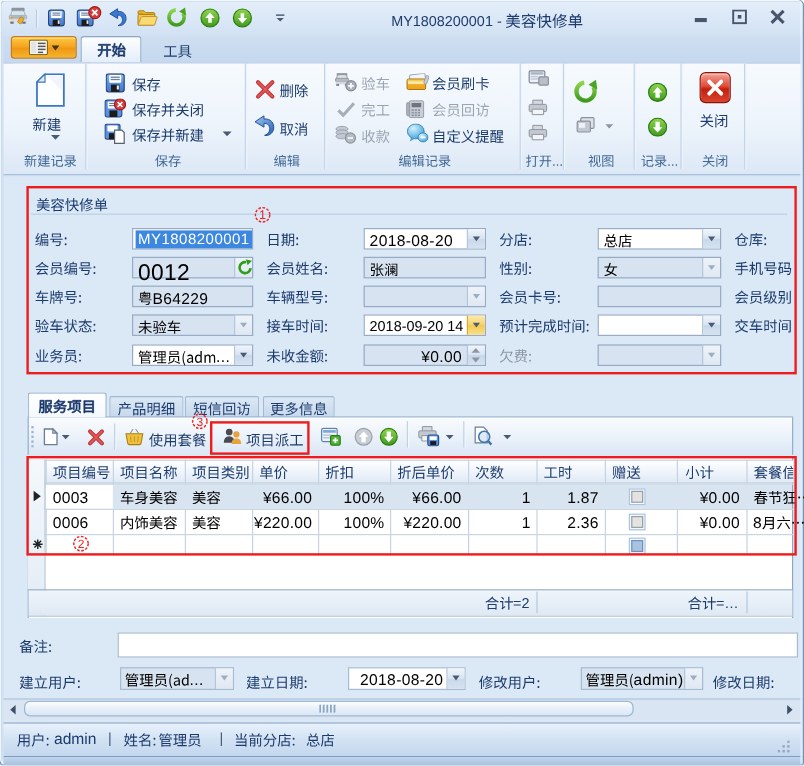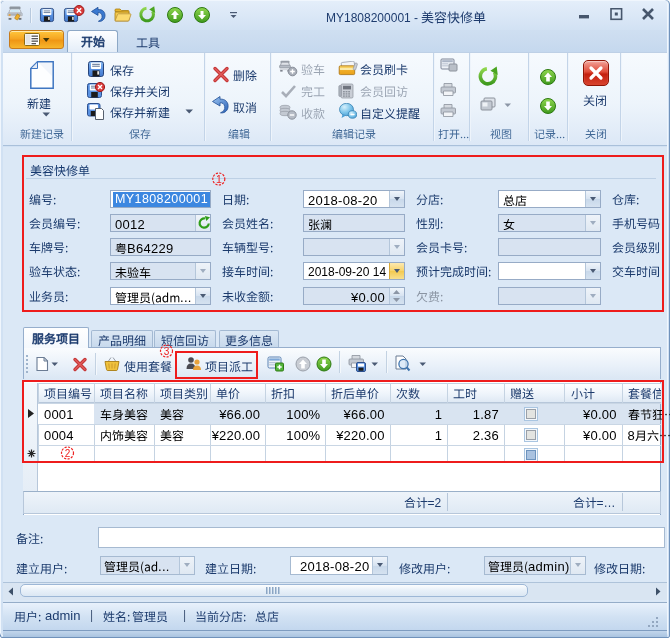--- a/index.html
+++ b/index.html
@@ -407,21 +407,21 @@
       <div class="arr"></div>
     </div>
   </div>
 <div class="ab" style="left:612px;top:192px;white-space:nowrap;"><svg class="zt" width="27" height="15" viewBox="0 -12.2 27 15">
       <path d="M6 -10.1C4.8 -8.1 2.6 -6.4 0.4 -5.5C0.6 -5.2 0.9 -4.9 1 -4.7C1.6 -5 2.2 -5.3 2.7 -5.7V-0.9C2.7 0.3 3.2 0.6 4.9 0.6C5.2 0.6 8 0.6 8.4 0.6C9.9 0.6 10.2 0.2 10.4 -1.7C10.1 -1.8 9.7 -1.9 9.5 -2.1C9.4 -0.5 9.3 -0.2 8.4 -0.2C7.7 -0.2 5.4 -0.2 4.9 -0.2C3.9 -0.2 3.7 -0.4 3.7 -0.9V-5H8.2C8.2 -3.5 8.1 -2.9 7.9 -2.7C7.8 -2.6 7.7 -2.6 7.5 -2.6C7.3 -2.6 6.6 -2.6 6 -2.7C6.1 -2.5 6.2 -2.1 6.2 -1.9C6.9 -1.8 7.5 -1.8 7.9 -1.9C8.2 -1.9 8.5 -2 8.7 -2.2C9 -2.5 9.1 -3.3 9.2 -5.4C9.2 -5.5 9.2 -5.8 9.2 -5.8H3C4.1 -6.6 5.2 -7.6 6 -8.7C7.5 -6.9 9.1 -5.8 11 -4.8C11.2 -5.1 11.4 -5.4 11.7 -5.6C9.7 -6.5 7.9 -7.6 6.5 -9.3L6.8 -9.7Z M15.9 -2.9C16 -3 16.4 -3.1 17 -3.1H19.1V-1.7H14.8V-0.9H19.1V0.9H20V-0.9H23.4V-1.7H20V-3.1H22.7V-3.9H20V-5.2H19.1V-3.9H16.8C17.2 -4.5 17.6 -5.1 17.9 -5.8H22.9V-6.6H18.3L18.7 -7.5L17.8 -7.8C17.7 -7.4 17.5 -7 17.3 -6.6H15.1V-5.8H16.9C16.6 -5.2 16.4 -4.7 16.2 -4.5C16 -4.1 15.8 -3.9 15.6 -3.8C15.7 -3.6 15.9 -3.1 15.9 -2.9ZM17.6 -9.9C17.8 -9.6 18 -9.2 18.2 -8.9H13.5V-5.4C13.5 -3.7 13.4 -1.2 12.4 0.5C12.6 0.6 13 0.9 13.1 1C14.2 -0.8 14.3 -3.5 14.3 -5.4V-8H23.4V-8.9H19.2C19.1 -9.2 18.8 -9.7 18.5 -10.1Z M25.7 -4.7C26.1 -4.7 26.5 -5 26.5 -5.5C26.5 -6 26.1 -6.4 25.7 -6.4C25.2 -6.4 24.9 -6 24.9 -5.5C24.9 -5 25.2 -4.7 25.7 -4.7ZM25.7 0.2C26.1 0.2 26.5 -0.2 26.5 -0.7C26.5 -1.2 26.1 -1.5 25.7 -1.5C25.2 -1.5 24.9 -1.2 24.9 -0.7C24.9 -0.2 25.2 0.2 25.7 0.2Z" fill="#1c3b6d"></path>
     </svg></div>
 <div class="ab" style="left:29px;top:216px;white-space:nowrap;"><svg class="zt" width="51" height="15" viewBox="0 -12.2 51 15">
       <path d="M1.9 0.7C2.3 0.5 3 0.5 9.4 -0.1C9.6 0.3 9.9 0.6 10.1 0.9L10.9 0.5C10.3 -0.4 9.2 -1.7 8.1 -2.7L7.4 -2.3C7.8 -1.9 8.3 -1.4 8.7 -0.9L3.3 -0.4C4.1 -1.2 5 -2.2 5.7 -3.2H11V-4H1.1V-3.2H4.5C3.7 -2.1 2.8 -1.2 2.5 -0.9C2.1 -0.5 1.8 -0.3 1.6 -0.2C1.7 0 1.8 0.5 1.9 0.7ZM6 -10.1C5 -8.5 2.9 -6.9 0.5 -6C0.7 -5.8 1 -5.4 1.2 -5.2C1.9 -5.5 2.5 -5.9 3.2 -6.3V-5.5H8.9V-6.4H3.3C4.4 -7 5.3 -7.8 6 -8.6C6.8 -7.9 7.8 -7.1 8.9 -6.4C9.5 -6 10.2 -5.6 10.9 -5.3C11.1 -5.6 11.4 -5.9 11.6 -6.1C9.6 -6.8 7.7 -8.1 6.6 -9.2L6.9 -9.7Z M15.2 -8.8H20.8V-7.4H15.2ZM14.3 -9.5V-6.6H21.8V-9.5ZM17.5 -3.9V-2.8C17.5 -1.9 17.1 -0.6 12.8 0.3C13 0.5 13.3 0.8 13.4 1C17.9 0 18.4 -1.5 18.4 -2.8V-3.9ZM18.3 -0.8C19.8 -0.3 21.8 0.5 22.8 1L23.2 0.2C22.2 -0.3 20.2 -1 18.8 -1.4ZM13.9 -5.5V-1.1H14.8V-4.7H21.3V-1.2H22.3V-5.5Z M24.5 -0.6 24.7 0.2C25.7 -0.2 26.9 -0.7 28.2 -1.2L28 -2C26.7 -1.5 25.4 -0.9 24.5 -0.6ZM24.7 -5.1C24.9 -5.2 25.2 -5.2 26.5 -5.4C26 -4.6 25.6 -4 25.4 -3.8C25 -3.3 24.8 -3 24.5 -3C24.6 -2.8 24.8 -2.4 24.8 -2.2C25 -2.3 25.4 -2.4 28.1 -3.1C28 -3.3 28 -3.6 28 -3.8L26 -3.4C26.9 -4.5 27.7 -5.8 28.4 -7.2L27.6 -7.6C27.4 -7.1 27.2 -6.6 26.9 -6.2L25.6 -6.1C26.3 -7.1 27 -8.5 27.4 -9.8L26.6 -10.1C26.1 -8.6 25.3 -7 25.1 -6.6C24.9 -6.2 24.7 -6 24.5 -5.9C24.6 -5.7 24.7 -5.3 24.7 -5.1ZM31.5 -4.2V-2.4H30.5V-4.2ZM32.1 -4.2H33V-2.4H32.1ZM29.8 -4.9V0.9H30.5V-1.7H31.5V0.6H32.1V-1.7H33V0.6H33.6V-1.7H34.5V0.1C34.5 0.2 34.4 0.2 34.3 0.2C34.2 0.2 34 0.2 33.8 0.2C33.9 0.4 33.9 0.7 34 0.9C34.4 0.9 34.7 0.9 34.9 0.7C35.1 0.6 35.2 0.4 35.2 0.1V-5L34.5 -4.9ZM33.6 -4.2H34.5V-2.4H33.6ZM31.3 -9.9C31.5 -9.6 31.6 -9.1 31.8 -8.8H29V-6.2C29 -4.3 28.9 -1.7 27.8 0.3C27.9 0.3 28.3 0.6 28.5 0.8C29.6 -1.2 29.8 -4 29.8 -6H35V-8.8H32.7C32.6 -9.2 32.4 -9.7 32.1 -10.2ZM29.8 -8H34.2V-6.7H29.8Z M39.1 -8.8H44.8V-7.2H39.1ZM38.2 -9.6V-6.4H45.8V-9.6ZM36.8 -5.3V-4.5H39.2C39 -3.7 38.7 -2.9 38.4 -2.3H44.7C44.5 -0.9 44.3 -0.2 44 0C43.8 0.1 43.7 0.1 43.4 0.1C43 0.1 42.2 0.1 41.3 0C41.5 0.3 41.6 0.6 41.6 0.9C42.5 0.9 43.3 0.9 43.7 0.9C44.1 0.9 44.4 0.8 44.7 0.6C45.2 0.2 45.5 -0.7 45.7 -2.7C45.8 -2.8 45.8 -3.1 45.8 -3.1H39.8L40.2 -4.5H47.2V-5.3Z M49.7 -4.7C50.1 -4.7 50.5 -5 50.5 -5.5C50.5 -6 50.1 -6.4 49.7 -6.4C49.2 -6.4 48.9 -6 48.9 -5.5C48.9 -5 49.2 -4.7 49.7 -4.7ZM49.7 0.2C50.1 0.2 50.5 -0.2 50.5 -0.7C50.5 -1.2 50.1 -1.5 49.7 -1.5C49.2 -1.5 48.9 -1.2 48.9 -0.7C48.9 -0.2 49.2 0.2 49.7 0.2Z" fill="#1c3b6d"></path>
     </svg></div>
 <div class="ab ed edro" style="left:110px;top:214px;width:101px;height:18px;">
-    <div class="ab" style="left:4px;top:2px;color:#000;font-size:13px;letter-spacing:0.3px;white-space:nowrap">0012</div>
+    <div class="ab" style="left:4px;top:2px;color:#000;font-size:19px;letter-spacing:0.3px;white-space:nowrap">0012</div>
   </div>
 <div class="ab" style="left:110px;top:214px;width:101px;height:18px;">
     <div class="cbtn" style="background:linear-gradient(#eef3f9,#dfe8f2)"><svg width="14" height="15" style="margin:1px 0 0 1px">
         <path d="M8 2.5 A4.6 4.6 0 1 0 11.8 7.5" fill="none" stroke="#2f9e1a" stroke-width="2.2"></path>
         <path d="M7.8 0 L13 1.2 L9.3 5 Z" fill="#2f9e1a"></path>
       </svg></div>
   </div>
 <div class="ab" style="left:222px;top:216px;white-space:nowrap;"><svg class="zt" width="51" height="15" viewBox="0 -12.2 51 15">
       <path d="M1.9 0.7C2.3 0.5 3 0.5 9.4 -0.1C9.6 0.3 9.9 0.6 10.1 0.9L10.9 0.5C10.3 -0.4 9.2 -1.7 8.1 -2.7L7.4 -2.3C7.8 -1.9 8.3 -1.4 8.7 -0.9L3.3 -0.4C4.1 -1.2 5 -2.2 5.7 -3.2H11V-4H1.1V-3.2H4.5C3.7 -2.1 2.8 -1.2 2.5 -0.9C2.1 -0.5 1.8 -0.3 1.6 -0.2C1.7 0 1.8 0.5 1.9 0.7ZM6 -10.1C5 -8.5 2.9 -6.9 0.5 -6C0.7 -5.8 1 -5.4 1.2 -5.2C1.9 -5.5 2.5 -5.9 3.2 -6.3V-5.5H8.9V-6.4H3.3C4.4 -7 5.3 -7.8 6 -8.6C6.8 -7.9 7.8 -7.1 8.9 -6.4C9.5 -6 10.2 -5.6 10.9 -5.3C11.1 -5.6 11.4 -5.9 11.6 -6.1C9.6 -6.8 7.7 -8.1 6.6 -9.2L6.9 -9.7Z M15.2 -8.8H20.8V-7.4H15.2ZM14.3 -9.5V-6.6H21.8V-9.5ZM17.5 -3.9V-2.8C17.5 -1.9 17.1 -0.6 12.8 0.3C13 0.5 13.3 0.8 13.4 1C17.9 0 18.4 -1.5 18.4 -2.8V-3.9ZM18.3 -0.8C19.8 -0.3 21.8 0.5 22.8 1L23.2 0.2C22.2 -0.3 20.2 -1 18.8 -1.4ZM13.9 -5.5V-1.1H14.8V-4.7H21.3V-1.2H22.3V-5.5Z M27.8 -6.8C27.6 -5.3 27.3 -4 27 -3C26.6 -3.3 26.1 -3.6 25.7 -3.8C26 -4.7 26.2 -5.7 26.4 -6.8ZM24.8 -3.5C25.4 -3.1 26 -2.7 26.6 -2.2C26.1 -1.1 25.3 -0.3 24.4 0.2C24.6 0.4 24.9 0.7 25 0.9C25.9 0.3 26.7 -0.5 27.3 -1.6C27.7 -1.2 28 -0.9 28.3 -0.5L28.8 -1.3C28.5 -1.6 28.1 -2 27.6 -2.4C28.2 -3.7 28.5 -5.4 28.6 -7.6L28.1 -7.6L28 -7.6H26.6C26.8 -8.4 26.9 -9.3 27 -10L26.1 -10.1C26.1 -9.3 25.9 -8.5 25.8 -7.6H24.5V-6.8H25.6C25.4 -5.5 25.1 -4.4 24.8 -3.5ZM28.8 -0.2V0.6H35.5V-0.2H32.8V-3.1H35.1V-3.9H32.8V-6.5H35.3V-7.4H32.8V-10H31.9V-7.4H30.4C30.5 -8 30.7 -8.6 30.8 -9.3L29.9 -9.4C29.7 -7.8 29.2 -6.1 28.5 -5C28.7 -4.9 29.1 -4.7 29.2 -4.5C29.6 -5.1 29.9 -5.8 30.1 -6.5H31.9V-3.9H29.5V-3.1H31.9V-0.2Z M39.2 -6.3C39.8 -5.9 40.5 -5.4 41 -4.9C39.6 -4.1 38.1 -3.6 36.6 -3.3C36.7 -3.1 36.9 -2.7 37 -2.4C37.7 -2.6 38.4 -2.8 39 -3V0.9H39.9V0.3H45.3V0.9H46.2V-4.1H41.4C43.4 -5.1 45.1 -6.6 46.1 -8.6L45.5 -8.9L45.4 -8.9H41.1C41.4 -9.2 41.7 -9.6 41.9 -9.9L40.9 -10.1C40.2 -9 38.8 -7.6 36.8 -6.7C37 -6.6 37.3 -6.2 37.5 -6C38.6 -6.6 39.6 -7.3 40.3 -8.1H44.8C44.1 -7 43 -6.1 41.8 -5.3C41.3 -5.8 40.5 -6.4 39.9 -6.9ZM45.3 -0.5H39.9V-3.3H45.3Z M49.7 -4.7C50.1 -4.7 50.5 -5 50.5 -5.5C50.5 -6 50.1 -6.4 49.7 -6.4C49.2 -6.4 48.9 -6 48.9 -5.5C48.9 -5 49.2 -4.7 49.7 -4.7ZM49.7 0.2C50.1 0.2 50.5 -0.2 50.5 -0.7C50.5 -1.2 50.1 -1.5 49.7 -1.5C49.2 -1.5 48.9 -1.2 48.9 -0.7C48.9 -0.2 49.2 0.2 49.7 0.2Z" fill="#1c3b6d"></path>
     </svg></div>
@@ -689,37 +689,37 @@
 <div class="ab" style="left:23px;top:403px;width:638px;height:1px;background:#c9d6e4"></div>
 <div class="ab" style="left:23px;top:424px;width:638px;height:1px;background:#c9d6e4"></div>
 <div class="ab" style="left:23px;top:445px;width:638px;height:1px;background:#c9d6e4"></div>
 <div class="ab" style="left:23px;top:383px;width:15px;height:131px;background:linear-gradient(#f4f8fc,#e2ebf5);border-right:1px solid #b7c7da"></div>
 <svg class="ab" style="left:27px;top:408px" width="8" height="10">
     <path d="M1 1 L7 5.5 L1 10 Z" fill="#222"></path>
   </svg>
 <svg class="ab" style="left:27px;top:449px" width="9" height="9">
     <path d="M4.5 0.5 L4.5 8.5 M0.5 4.5 L8.5 4.5 M1.7 1.7 L7.3 7.3 M7.3 1.7 L1.7 7.3" stroke="#222" stroke-width="1.2"></path>
   </svg>
-<div class="ab" style="left:44px;top:407px;white-space:nowrap;color:#000;font-size:13px;letter-spacing:0.2px"><span style="color:#000">0001</span></div>
+<div class="ab" style="left:44px;top:407px;white-space:nowrap;color:#000;font-size:13px;letter-spacing:0.2px"><span style="color:#000">0003</span></div>
 <div class="ab" style="left:99.8px;top:407px;white-space:nowrap;color:#000;font-size:13px;letter-spacing:0.2px"><svg class="zt" width="48" height="15" viewBox="0 -12.2 48 15">
       <path d="M2 -3.9C2.1 -4 2.6 -4 3.3 -4H6.1V-2.2H0.7V-1.3H6.1V1H7V-1.3H11.3V-2.2H7V-4H10.3V-4.9H7V-6.7H6.1V-4.9H3C3.5 -5.6 4 -6.5 4.5 -7.5H11.1V-8.3H4.9C5.2 -8.8 5.4 -9.3 5.6 -9.9L4.6 -10.1C4.4 -9.5 4.1 -8.9 3.9 -8.3H0.9V-7.5H3.5C3.1 -6.6 2.7 -6 2.5 -5.7C2.2 -5.2 1.9 -4.8 1.7 -4.8C1.8 -4.5 2 -4.1 2 -3.9Z M20.4 -6.4V-5.3H15.4V-6.4ZM20.4 -7.1H15.4V-8.1H20.4ZM20.4 -4.6V-3.6L20.2 -3.4H15.4V-4.6ZM12.9 -3.4V-2.6H19.2C17.3 -1.3 15 -0.3 12.5 0.3C12.7 0.5 12.9 0.9 13.1 1.1C15.8 0.3 18.3 -0.9 20.4 -2.5V-0.3C20.4 -0.1 20.3 -0 20.1 0C19.8 0 18.9 0 18 -0C18.1 0.2 18.2 0.6 18.3 0.9C19.5 0.9 20.3 0.9 20.7 0.7C21.2 0.6 21.3 0.3 21.3 -0.3V-3.3C22 -3.9 22.7 -4.7 23.3 -5.5L22.5 -5.9C22.1 -5.4 21.7 -4.9 21.3 -4.4V-8.9H18C18.2 -9.2 18.3 -9.6 18.5 -9.9L17.5 -10.1C17.4 -9.8 17.2 -9.3 17 -8.9H14.5V-3.4Z M32.3 -10.1C32.1 -9.6 31.7 -8.9 31.3 -8.4H28.1L28.6 -8.6C28.4 -9 27.9 -9.7 27.5 -10.1L26.7 -9.8C27.1 -9.4 27.4 -8.8 27.6 -8.4H25.2V-7.6H29.5V-6.6H25.8V-5.8H29.5V-4.8H24.7V-4H29.4C29.4 -3.7 29.3 -3.4 29.3 -3.1H25V-2.3H29C28.4 -1 27.3 -0.3 24.5 0.1C24.7 0.3 24.9 0.7 24.9 0.9C28.1 0.4 29.4 -0.6 30 -2.2C30.9 -0.4 32.5 0.5 35 0.9C35.1 0.7 35.3 0.3 35.5 0.1C33.3 -0.2 31.7 -0.9 30.9 -2.3H35.2V-3.1H30.2C30.3 -3.4 30.3 -3.7 30.4 -4H35.4V-4.8H30.4V-5.8H34.3V-6.6H30.4V-7.6H34.8V-8.4H32.3C32.6 -8.8 33 -9.3 33.3 -9.8Z M40 -7.6C39.3 -6.7 38.2 -5.9 37.1 -5.3C37.3 -5.2 37.6 -4.8 37.7 -4.6C38.8 -5.3 40 -6.3 40.8 -7.3ZM43 -7.1C44.1 -6.4 45.5 -5.3 46.2 -4.7L46.8 -5.3C46.1 -5.9 44.7 -6.9 43.6 -7.6ZM41.9 -6.5C40.8 -4.8 38.7 -3.3 36.4 -2.4C36.7 -2.2 36.9 -1.9 37 -1.7C37.6 -1.9 38.1 -2.2 38.6 -2.5V1H39.5V0.6H44.5V0.9H45.4V-2.6C45.9 -2.4 46.4 -2.1 46.9 -1.8C47.1 -2.1 47.3 -2.4 47.5 -2.6C45.6 -3.4 43.9 -4.3 42.5 -5.9L42.7 -6.2ZM39.5 -0.2V-2.3H44.5V-0.2ZM39.6 -3.1C40.5 -3.7 41.3 -4.4 42 -5.2C42.8 -4.3 43.7 -3.6 44.6 -3.1ZM41.2 -9.9C41.4 -9.7 41.5 -9.3 41.7 -9H37V-6.8H37.9V-8.1H46.1V-6.8H47V-9H42.7C42.6 -9.3 42.3 -9.8 42.1 -10.2Z" fill="#000"></path>
     </svg></div>
 <div class="ab" style="left:160.2px;top:407px;white-space:nowrap;color:#000;font-size:13px;letter-spacing:0.2px"><svg class="zt" width="24" height="15" viewBox="0 -12.2 24 15">
       <path d="M8.3 -10.1C8.1 -9.6 7.7 -8.9 7.3 -8.4H4.1L4.6 -8.6C4.4 -9 3.9 -9.7 3.5 -10.1L2.7 -9.8C3.1 -9.4 3.4 -8.8 3.6 -8.4H1.2V-7.6H5.5V-6.6H1.8V-5.8H5.5V-4.8H0.7V-4H5.4C5.4 -3.7 5.3 -3.4 5.3 -3.1H1V-2.3H5C4.4 -1 3.3 -0.3 0.5 0.1C0.7 0.3 0.9 0.7 0.9 0.9C4.1 0.4 5.4 -0.6 6 -2.2C6.9 -0.4 8.5 0.5 11 0.9C11.1 0.7 11.3 0.3 11.5 0.1C9.3 -0.2 7.7 -0.9 6.9 -2.3H11.2V-3.1H6.2C6.3 -3.4 6.3 -3.7 6.4 -4H11.4V-4.8H6.4V-5.8H10.3V-6.6H6.4V-7.6H10.8V-8.4H8.3C8.6 -8.8 9 -9.3 9.3 -9.8Z M16 -7.6C15.3 -6.7 14.2 -5.9 13.1 -5.3C13.3 -5.2 13.6 -4.8 13.7 -4.6C14.8 -5.3 16 -6.3 16.8 -7.3ZM19 -7.1C20.1 -6.4 21.5 -5.3 22.2 -4.7L22.8 -5.3C22.1 -5.9 20.7 -6.9 19.6 -7.6ZM17.9 -6.5C16.8 -4.8 14.7 -3.3 12.4 -2.4C12.7 -2.2 12.9 -1.9 13 -1.7C13.6 -1.9 14.1 -2.2 14.6 -2.5V1H15.5V0.6H20.5V0.9H21.4V-2.6C21.9 -2.4 22.4 -2.1 22.9 -1.8C23.1 -2.1 23.3 -2.4 23.5 -2.6C21.6 -3.4 19.9 -4.3 18.5 -5.9L18.7 -6.2ZM15.5 -0.2V-2.3H20.5V-0.2ZM15.6 -3.1C16.5 -3.7 17.3 -4.4 18 -5.2C18.8 -4.3 19.7 -3.6 20.6 -3.1ZM17.2 -9.9C17.4 -9.7 17.5 -9.3 17.7 -9H13V-6.8H13.9V-8.1H22.1V-6.8H23V-9H18.7C18.6 -9.3 18.3 -9.8 18.1 -10.2Z" fill="#000"></path>
     </svg></div>
 <div class="ab" style="left:209.5px;top:407px;width:50.60000000000002px;text-align:right;white-space:nowrap;color:#000;font-size:13px;letter-spacing:0.2px"><span style="color:#000">¥66.00</span></div>
 <div class="ab" style="left:265.1px;top:407px;width:55.299999999999955px;text-align:right;white-space:nowrap;color:#000;font-size:13px;letter-spacing:0.2px"><span style="color:#000">100%</span></div>
 <div class="ab" style="left:325.4px;top:407px;width:59.200000000000045px;text-align:right;white-space:nowrap;color:#000;font-size:13px;letter-spacing:0.2px"><span style="color:#000">¥66.00</span></div>
 <div class="ab" style="left:389.6px;top:407px;width:52.599999999999966px;text-align:right;white-space:nowrap;color:#000;font-size:13px;letter-spacing:0.2px"><span style="color:#000">1</span></div>
 <div class="ab" style="left:447.2px;top:407px;width:51.69999999999999px;text-align:right;white-space:nowrap;color:#000;font-size:13px;letter-spacing:0.2px"><span style="color:#000">1.87</span></div>
 <div class="ab" style="left:564.5px;top:407px;width:52.10000000000002px;text-align:right;white-space:nowrap;color:#000;font-size:13px;letter-spacing:0.2px"><span style="color:#000">¥0.00</span></div>
 <div class="ab" style="left:627.6px;top:407px;white-space:nowrap;color:#000;font-size:13px;letter-spacing:0.2px"><svg class="zt" width="48" height="15" viewBox="0 -12.2 48 15">
       <path d="M5.4 -10.1C5.4 -9.8 5.3 -9.4 5.3 -9.1H1.3V-8.3H5.1C5 -8 4.9 -7.7 4.8 -7.5H1.7V-6.7H4.5C4.3 -6.4 4.2 -6.1 4 -5.8H0.6V-5H3.4C2.7 -4 1.7 -3.2 0.4 -2.6C0.6 -2.4 0.9 -2.1 1.1 -1.9C1.7 -2.2 2.3 -2.7 2.9 -3.1V0.9H3.8V0.5H8.2V0.9H9.2V-3.1C9.7 -2.6 10.4 -2.2 11 -1.9C11.1 -2.2 11.4 -2.5 11.6 -2.7C10.5 -3.1 9.3 -4 8.6 -5H11.4V-5.8H5C5.2 -6.1 5.4 -6.4 5.5 -6.7H10.3V-7.5H5.8C5.9 -7.7 6 -8 6 -8.3H10.7V-9.1H6.2C6.3 -9.4 6.3 -9.7 6.4 -10ZM4.5 -5H7.6C7.8 -4.7 8 -4.3 8.3 -4H3.8C4.1 -4.3 4.3 -4.7 4.5 -5ZM3.8 -1.5H8.2V-0.3H3.8ZM3.8 -2.2V-3.3H8.2V-2.2Z M13.2 -5.8V-5H16.3V0.9H17.3V-5H21.3V-1.8C21.3 -1.7 21.2 -1.6 21 -1.6C20.7 -1.6 19.9 -1.6 19 -1.6C19.2 -1.3 19.3 -1 19.3 -0.7C20.4 -0.7 21.2 -0.7 21.6 -0.8C22.1 -1 22.2 -1.3 22.2 -1.8V-5.8ZM19.6 -10.1V-8.7H16.4V-10.1H15.5V-8.7H12.7V-7.9H15.5V-6.5H16.4V-7.9H19.6V-6.5H20.5V-7.9H23.4V-8.7H20.5V-10.1Z M28 -9.9C27.7 -9.4 27.4 -8.9 27 -8.5C26.7 -8.9 26.2 -9.4 25.7 -9.8L25 -9.3C25.6 -8.8 26.1 -8.3 26.4 -7.8C25.8 -7.2 25.2 -6.7 24.6 -6.3C24.8 -6.1 25.1 -5.8 25.2 -5.5C25.7 -5.9 26.3 -6.4 26.8 -7C27 -6.6 27.2 -6.1 27.3 -5.6C26.7 -4.5 25.6 -3.3 24.6 -2.7C24.8 -2.5 25 -2.2 25.1 -2C25.9 -2.5 26.7 -3.4 27.4 -4.3L27.4 -3.7C27.4 -2.1 27.3 -0.8 27 -0.4C26.9 -0.2 26.7 -0.2 26.6 -0.2C26.3 -0.1 25.8 -0.1 25.2 -0.2C25.3 0.1 25.4 0.5 25.5 0.7C26 0.8 26.5 0.8 26.9 0.7C27.3 0.6 27.5 0.5 27.6 0.3C28.2 -0.4 28.3 -1.9 28.3 -3.6C28.3 -5.1 28.2 -6.4 27.5 -7.7C27.9 -8.3 28.4 -8.9 28.7 -9.4ZM29.1 -5V-4.1H31.6V-0.4H28.4V0.4H35.4V-0.4H32.5V-4.1H35.1V-5H32.5V-8.3H35.3V-9.1H28.9V-8.3H31.6V-5Z M38 -5.4C37.6 -5.4 37.2 -5 37.2 -4.6C37.2 -4.1 37.6 -3.8 38 -3.8C38.4 -3.8 38.8 -4.1 38.8 -4.6C38.8 -5 38.4 -5.4 38 -5.4ZM42 -5.4C41.6 -5.4 41.2 -5 41.2 -4.6C41.2 -4.1 41.6 -3.8 42 -3.8C42.4 -3.8 42.8 -4.1 42.8 -4.6C42.8 -5 42.4 -5.4 42 -5.4ZM46 -5.4C45.6 -5.4 45.2 -5 45.2 -4.6C45.2 -4.1 45.6 -3.8 46 -3.8C46.4 -3.8 46.8 -4.1 46.8 -4.6C46.8 -5 46.4 -5.4 46 -5.4Z" fill="#000"></path>
     </svg></div>
-<div class="ab" style="left:44px;top:428px;white-space:nowrap;color:#000;font-size:13px;letter-spacing:0.2px"><span style="color:#000">0004</span></div>
+<div class="ab" style="left:44px;top:428px;white-space:nowrap;color:#000;font-size:13px;letter-spacing:0.2px"><span style="color:#000">0006</span></div>
 <div class="ab" style="left:99.8px;top:428px;white-space:nowrap;color:#000;font-size:13px;letter-spacing:0.2px"><svg class="zt" width="48" height="15" viewBox="0 -12.2 48 15">
       <path d="M1.2 -8V1H2.1V-7.1H5.5C5.5 -5.6 5 -3.6 2.4 -2.1C2.6 -2 2.9 -1.7 3 -1.5C4.7 -2.4 5.5 -3.6 6 -4.7C7.1 -3.7 8.3 -2.4 8.9 -1.6L9.6 -2.2C8.9 -3.1 7.4 -4.5 6.3 -5.6C6.4 -6.1 6.4 -6.6 6.5 -7.1H9.9V-0.2C9.9 -0 9.9 0 9.6 0.1C9.4 0.1 8.6 0.1 7.7 0C7.9 0.3 8 0.7 8.1 0.9C9.1 0.9 9.9 0.9 10.3 0.8C10.7 0.6 10.8 0.4 10.8 -0.2V-8H6.5V-10.1H5.6V-8Z M17.2 -5.6V-0.7H18V-4.8H19.7V0.9H20.6V-4.8H22.2V-1.7C22.2 -1.6 22.2 -1.6 22.1 -1.6C21.9 -1.6 21.5 -1.6 21 -1.6C21.1 -1.3 21.3 -1 21.3 -0.7C22 -0.7 22.4 -0.7 22.7 -0.9C23 -1 23.1 -1.3 23.1 -1.7V-5.6H20.6V-7.7H23.3V-8.5H18.7C18.9 -9 19 -9.4 19.2 -9.9L18.3 -10.1C18 -8.7 17.4 -7.4 16.6 -6.5C16.9 -6.4 17.2 -6.2 17.4 -6.1C17.7 -6.5 18.1 -7.1 18.4 -7.7H19.7V-5.6ZM13.8 -10.1C13.6 -8.3 13.1 -6.5 12.4 -5.4C12.6 -5.3 12.9 -5 13 -4.8C13.5 -5.5 13.8 -6.4 14.1 -7.4H15.9C15.7 -6.8 15.5 -6.2 15.3 -5.8L16 -5.5C16.3 -6.2 16.7 -7.2 16.9 -8.1L16.4 -8.2L16.2 -8.2H14.3C14.4 -8.7 14.6 -9.3 14.7 -9.9ZM14 0.9V0.8C14.2 0.6 14.6 0.3 16.6 -1.2C16.5 -1.4 16.4 -1.8 16.3 -2L14.9 -0.9V-5.8H14V-0.9C14 -0.3 13.7 0.1 13.5 0.2C13.7 0.4 13.9 0.7 14 0.9Z M32.3 -10.1C32.1 -9.6 31.7 -8.9 31.3 -8.4H28.1L28.6 -8.6C28.4 -9 27.9 -9.7 27.5 -10.1L26.7 -9.8C27.1 -9.4 27.4 -8.8 27.6 -8.4H25.2V-7.6H29.5V-6.6H25.8V-5.8H29.5V-4.8H24.7V-4H29.4C29.4 -3.7 29.3 -3.4 29.3 -3.1H25V-2.3H29C28.4 -1 27.3 -0.3 24.5 0.1C24.7 0.3 24.9 0.7 24.9 0.9C28.1 0.4 29.4 -0.6 30 -2.2C30.9 -0.4 32.5 0.5 35 0.9C35.1 0.7 35.3 0.3 35.5 0.1C33.3 -0.2 31.7 -0.9 30.9 -2.3H35.2V-3.1H30.2C30.3 -3.4 30.3 -3.7 30.4 -4H35.4V-4.8H30.4V-5.8H34.3V-6.6H30.4V-7.6H34.8V-8.4H32.3C32.6 -8.8 33 -9.3 33.3 -9.8Z M40 -7.6C39.3 -6.7 38.2 -5.9 37.1 -5.3C37.3 -5.2 37.6 -4.8 37.7 -4.6C38.8 -5.3 40 -6.3 40.8 -7.3ZM43 -7.1C44.1 -6.4 45.5 -5.3 46.2 -4.7L46.8 -5.3C46.1 -5.9 44.7 -6.9 43.6 -7.6ZM41.9 -6.5C40.8 -4.8 38.7 -3.3 36.4 -2.4C36.7 -2.2 36.9 -1.9 37 -1.7C37.6 -1.9 38.1 -2.2 38.6 -2.5V1H39.5V0.6H44.5V0.9H45.4V-2.6C45.9 -2.4 46.4 -2.1 46.9 -1.8C47.1 -2.1 47.3 -2.4 47.5 -2.6C45.6 -3.4 43.9 -4.3 42.5 -5.9L42.7 -6.2ZM39.5 -0.2V-2.3H44.5V-0.2ZM39.6 -3.1C40.5 -3.7 41.3 -4.4 42 -5.2C42.8 -4.3 43.7 -3.6 44.6 -3.1ZM41.2 -9.9C41.4 -9.7 41.5 -9.3 41.7 -9H37V-6.8H37.9V-8.1H46.1V-6.8H47V-9H42.7C42.6 -9.3 42.3 -9.8 42.1 -10.2Z" fill="#000"></path>
     </svg></div>
 <div class="ab" style="left:160.2px;top:428px;white-space:nowrap;color:#000;font-size:13px;letter-spacing:0.2px"><svg class="zt" width="24" height="15" viewBox="0 -12.2 24 15">
       <path d="M8.3 -10.1C8.1 -9.6 7.7 -8.9 7.3 -8.4H4.1L4.6 -8.6C4.4 -9 3.9 -9.7 3.5 -10.1L2.7 -9.8C3.1 -9.4 3.4 -8.8 3.6 -8.4H1.2V-7.6H5.5V-6.6H1.8V-5.8H5.5V-4.8H0.7V-4H5.4C5.4 -3.7 5.3 -3.4 5.3 -3.1H1V-2.3H5C4.4 -1 3.3 -0.3 0.5 0.1C0.7 0.3 0.9 0.7 0.9 0.9C4.1 0.4 5.4 -0.6 6 -2.2C6.9 -0.4 8.5 0.5 11 0.9C11.1 0.7 11.3 0.3 11.5 0.1C9.3 -0.2 7.7 -0.9 6.9 -2.3H11.2V-3.1H6.2C6.3 -3.4 6.3 -3.7 6.4 -4H11.4V-4.8H6.4V-5.8H10.3V-6.6H6.4V-7.6H10.8V-8.4H8.3C8.6 -8.8 9 -9.3 9.3 -9.8Z M16 -7.6C15.3 -6.7 14.2 -5.9 13.1 -5.3C13.3 -5.2 13.6 -4.8 13.7 -4.6C14.8 -5.3 16 -6.3 16.8 -7.3ZM19 -7.1C20.1 -6.4 21.5 -5.3 22.2 -4.7L22.8 -5.3C22.1 -5.9 20.7 -6.9 19.6 -7.6ZM17.9 -6.5C16.8 -4.8 14.7 -3.3 12.4 -2.4C12.7 -2.2 12.9 -1.9 13 -1.7C13.6 -1.9 14.1 -2.2 14.6 -2.5V1H15.5V0.6H20.5V0.9H21.4V-2.6C21.9 -2.4 22.4 -2.1 22.9 -1.8C23.1 -2.1 23.3 -2.4 23.5 -2.6C21.6 -3.4 19.9 -4.3 18.5 -5.9L18.7 -6.2ZM15.5 -0.2V-2.3H20.5V-0.2ZM15.6 -3.1C16.5 -3.7 17.3 -4.4 18 -5.2C18.8 -4.3 19.7 -3.6 20.6 -3.1ZM17.2 -9.9C17.4 -9.7 17.5 -9.3 17.7 -9H13V-6.8H13.9V-8.1H22.1V-6.8H23V-9H18.7C18.6 -9.3 18.3 -9.8 18.1 -10.2Z" fill="#000"></path>
     </svg></div>
 <div class="ab" style="left:209.5px;top:428px;width:50.60000000000002px;text-align:right;white-space:nowrap;color:#000;font-size:13px;letter-spacing:0.2px"><span style="color:#000">¥220.00</span></div>
 <div class="ab" style="left:265.1px;top:428px;width:55.299999999999955px;text-align:right;white-space:nowrap;color:#000;font-size:13px;letter-spacing:0.2px"><span style="color:#000">100%</span></div>
 <div class="ab" style="left:325.4px;top:428px;width:59.200000000000045px;text-align:right;white-space:nowrap;color:#000;font-size:13px;letter-spacing:0.2px"><span style="color:#000">¥220.00</span></div>
 <div class="ab" style="left:389.6px;top:428px;width:52.599999999999966px;text-align:right;white-space:nowrap;color:#000;font-size:13px;letter-spacing:0.2px"><span style="color:#000">1</span></div>

